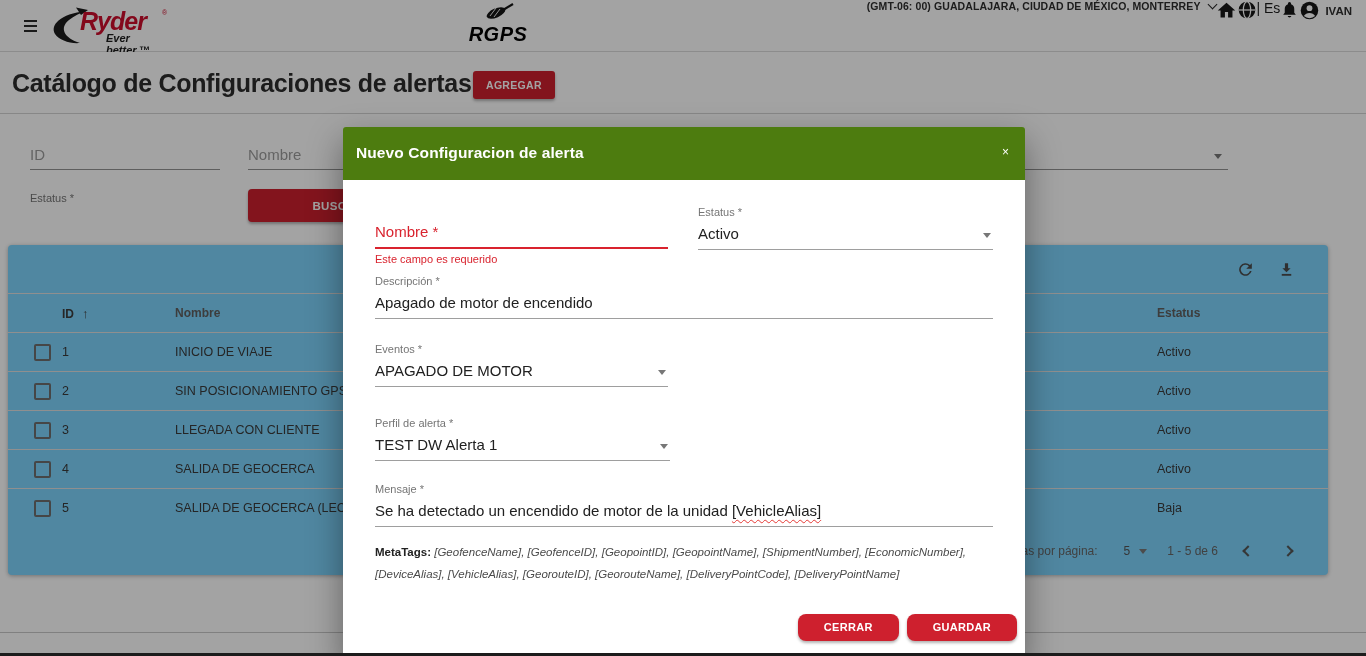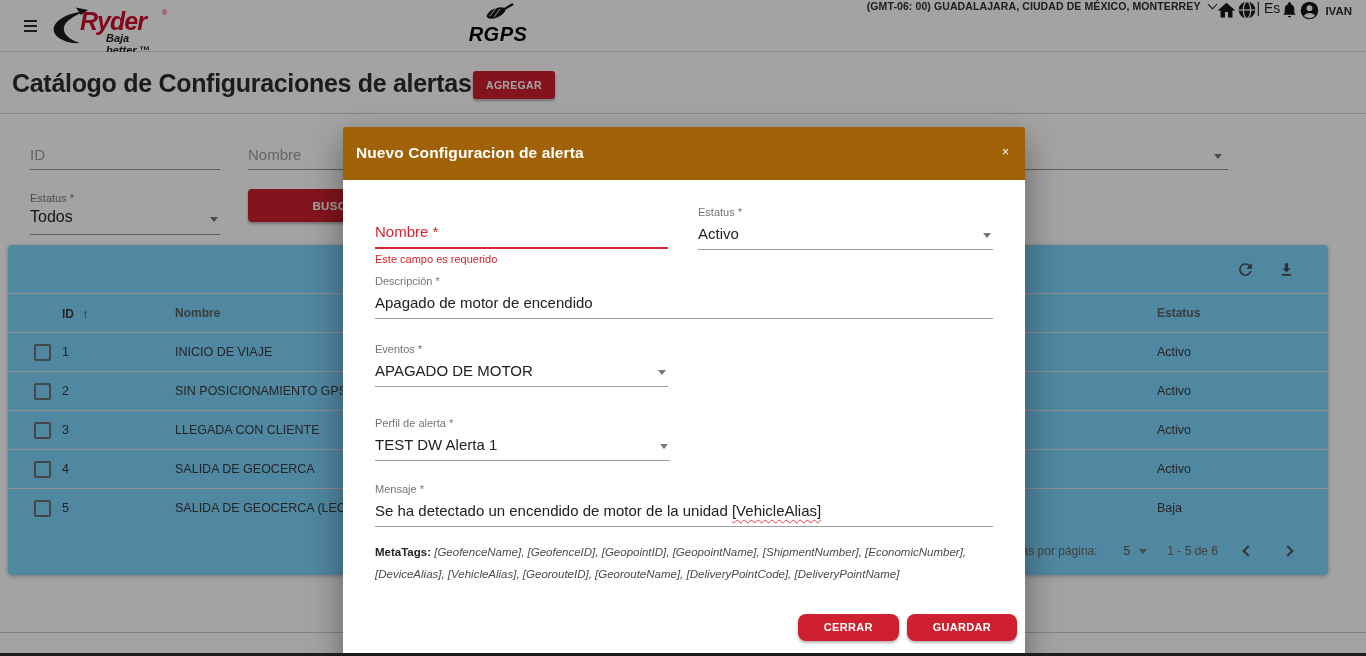--- a/index.html
+++ b/index.html
@@ -71,21 +71,21 @@
   .pg-chev.right { transform:rotate(-45deg); }
 
   
   .footer { position:absolute; left:0; top:632px; width:1366px; height:21px; border-top:1px solid #c9c9c9; background:#fff; z-index:1; }
   .footer-text { text-align:center; font-size:12px; color:#3f3f3f; margin-top:4px; }
   .window-edge { position:absolute; left:0; bottom:0; width:1366px; height:3px; background:#1c1c1c; z-index:30; }
 
   
   .overlay { position:absolute; inset:0; background:rgba(0,0,0,0.36); z-index:10; }
   .modal { position:absolute; left:343px; top:127px; width:682px; z-index:20; box-shadow:0 14px 35px rgba(0,0,0,.4); border-radius:3px; overflow:hidden; }
-  .modal-header { position:relative; height:53px; background:#a16207; color:#fff; }
+  .modal-header { position:relative; height:53px; background:#4d7c0f; color:#fff; }
   .modal-title { position:absolute; left:13px; top:17px; font-size:15.5px; font-weight:bold; letter-spacing:0.1px; }
   .modal-close { position:absolute; right:16px; top:18px; font-size:12px; color:#fff; cursor:pointer; line-height:14px; }
   .modal-body { background:#fff; padding:26px 32px 10px 32px; }
   .m-row { display:flex; gap:30px; }
   .m-col { width:293px; } .m-col-r { width:295px; }
   .f-label { font-size:11px; color:#757575; margin-bottom:5px; }
   .f-box { position:relative; border-bottom:1px solid #9e9e9e; padding:2px 0 7px; font-size:15px; color:#212121; }
   .f-box .caret { position:absolute; right:2px; bottom:11px; }
   .nombre-box { border-bottom:2px solid #d9232e; color:#d9232e; padding-top:17px; }
   .f-error { font-size:11px; color:#d9232e; margin-top:4px; }
@@ -110,21 +110,21 @@
         <i></i>
         <i></i>
     </div>
     <div class="ryder-logo">
       <svg class="swoosh" width="56" height="40" viewBox="0 0 56 40">
         <path d="M40 4 C14 7 4 18 9 27 C13 33 24 37 34 36 C18 31 13 21 23 13 C28 9 34 6 40 4 Z" fill="#1b1b1b"></path>
         <path d="M42 3 L30 0.5 L35 8 Z" fill="#1b1b1b"></path>
       </svg>
       <span class="ryder-word">Ryder</span>
       <span class="ryder-reg">®</span>
-      <div class="ryder-tag">Baja better.™</div>
+      <div class="ryder-tag">Ever better.™</div>
     </div>
     <div class="rgps-logo">
       <svg width="36" height="18" viewBox="0 0 36 18">
         <ellipse cx="16" cy="10" rx="10" ry="4.6" fill="#151515" transform="rotate(-24 16 10)"></ellipse>
         <path d="M23 7 L33 1" stroke="#151515" stroke-width="2.2"></path>
         <path d="M10 13 L16 5" stroke="#fff" stroke-width="0.9"></path>
         <path d="M14 14 L20 6" stroke="#fff" stroke-width="0.9"></path>
       </svg>
       <div class="rgps-text">RGPS</div>
     </div>
@@ -169,24 +169,20 @@
   </div>
 
   <div class="filters">
     <input class="f-input fi-id" placeholder="ID" style="">
     <input class="f-input fi-nombre" placeholder="Nombre" style="">
     <div class="f-right">
       <span class="caret"></span>
     </div>
     <div class="f-select">
       <div class="f-select-label">Estatus *</div>
-      <div class="f-select-value">
-        <span>Todos</span>
-        <span class="caret"></span>
-      </div>
     </div>
     <button class="btn-red btn-buscar">BUSCAR</button>
   </div>
 
   <div class="card">
     <div class="card-toolbar">
       <span class="icon-btn">
         <svg width="19" height="19" viewBox="0 0 24 24">
             <path d="M17.65 6.35 A8 8 0 1 0 19.73 14 h-2.08 a6 6 0 1 1 -1.42 -6.23 L13 11 h7 V4 Z" fill="#4c4c4c"></path>
           </svg>

